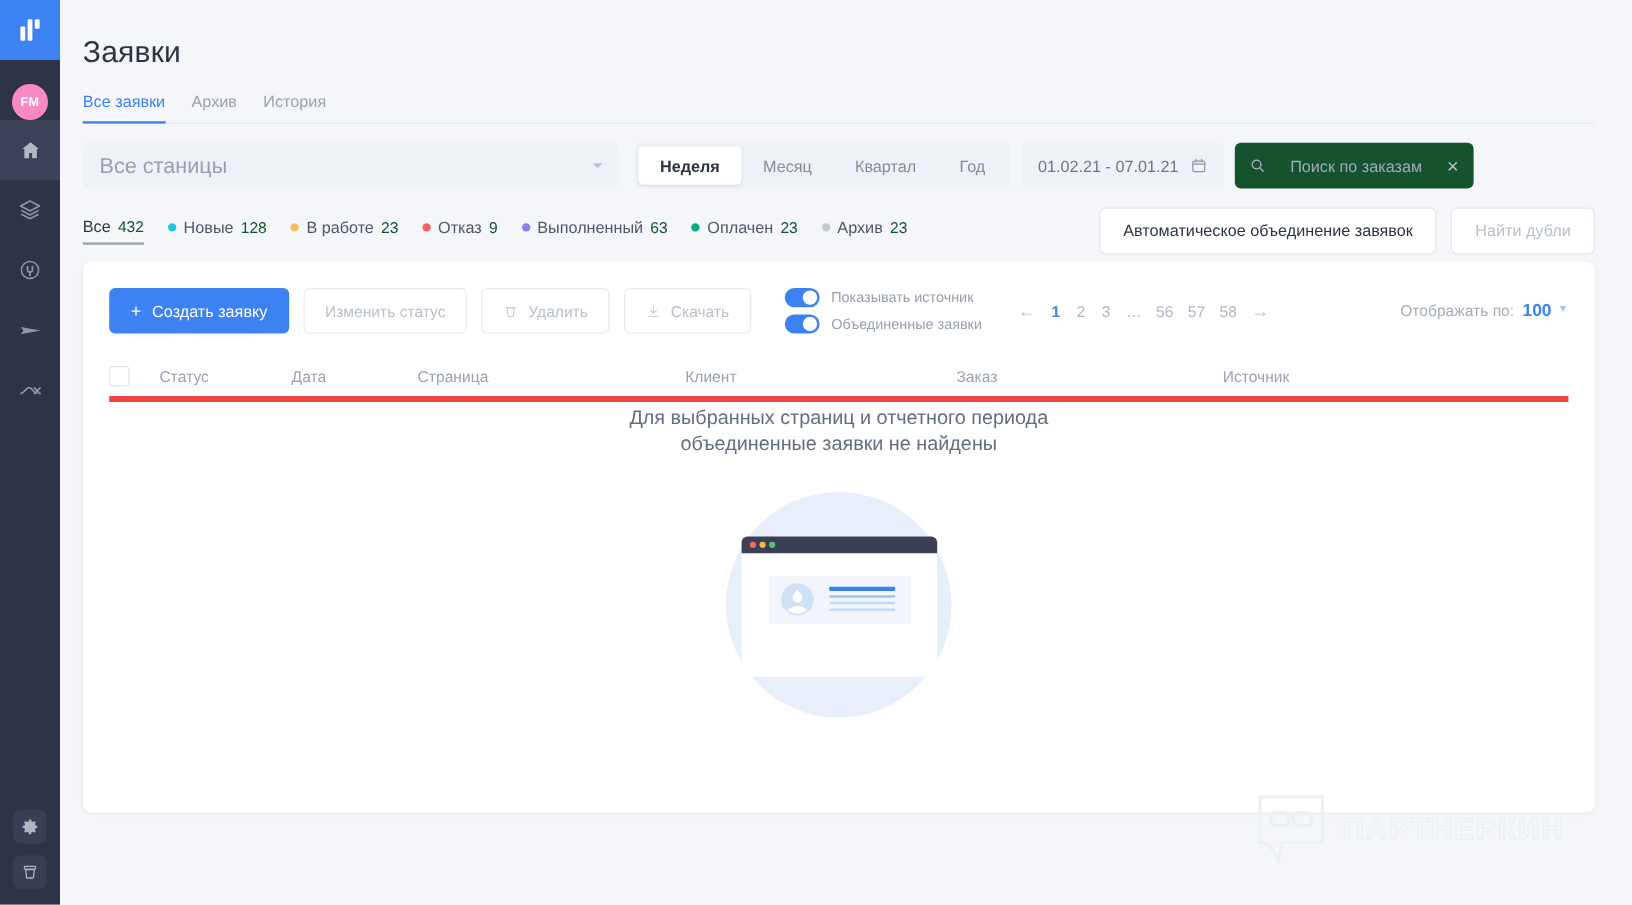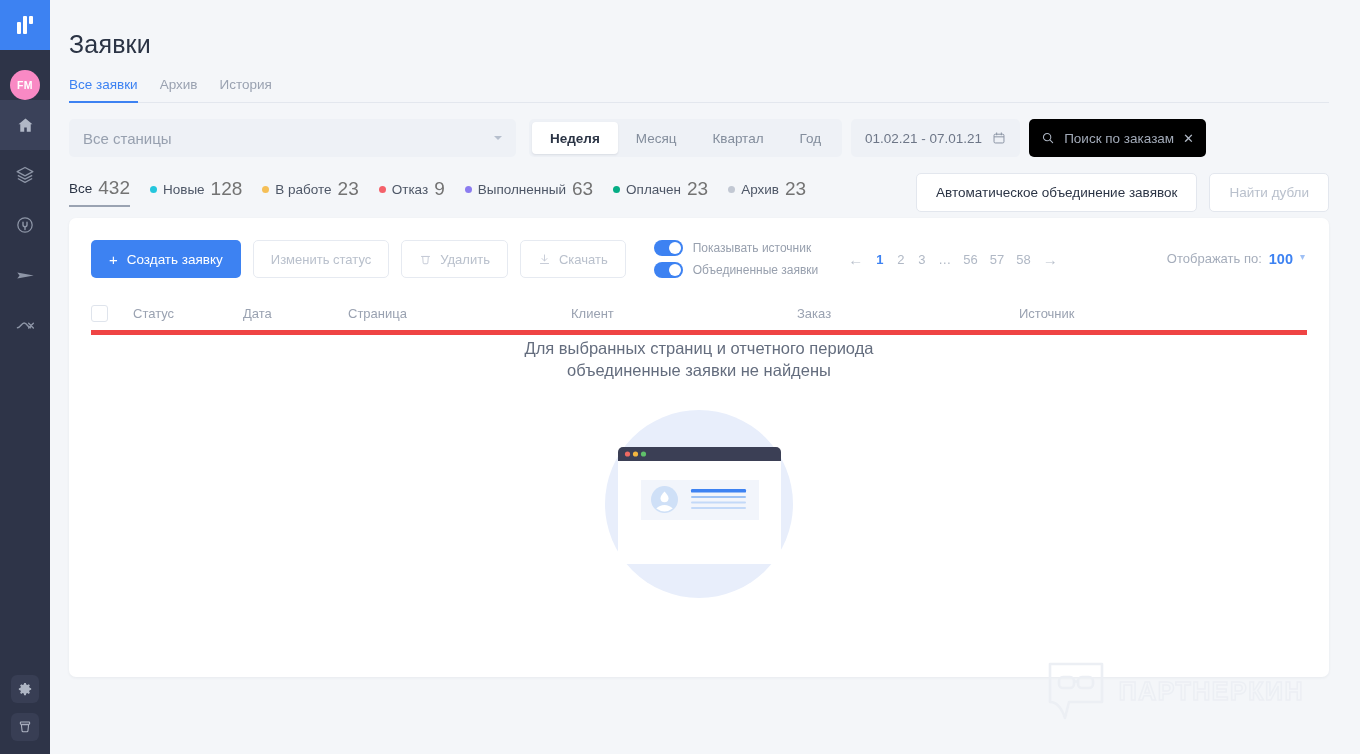--- a/index.html
+++ b/index.html
@@ -90,21 +90,21 @@
   
   .filterbar {
     display: flex; align-items: center;
     margin-top: 16px; height: 38px;
   }
   .select-pages {
     width: 447px; height: 38px;
     background: #eef1f6; border-radius: 5px;
     display: flex; align-items: center; justify-content: space-between;
     padding: 0 14px; cursor: pointer;
-    font-size: 15px; color: #97a0af;
+    font-size: 18px; color: #97a0af;
   }
   .caret-sm {
     width: 0; height: 0;
     border-left: 4px solid transparent; border-right: 4px solid transparent;
     border-top: 4px solid #b6bfcd;
   }
   .period-group {
     display: flex; align-items: center;
     background: #eef1f6; border-radius: 5px;
     height: 38px; margin-left: 13px; padding: 3px;
@@ -118,40 +118,40 @@
     background: #fff; color: #2b3445; font-weight: bold;
     box-shadow: 0 1px 2px rgba(40,50,70,.10);
   }
   .daterange {
     display: flex; align-items: center; gap: 10px;
     height: 38px; padding: 0 14px; margin-left: 9px;
     background: #eef1f6; border-radius: 5px;
     font-size: 13.5px; color: #6d7687; cursor: pointer;
   }
   .searchbox {
-    display: flex; align-items: center; gap: 9px;
+    display: flex; align-items: center; gap: 20px;
     height: 38px; padding: 0 12px; margin-left: 9px;
-    background: #000000; border-radius: 5px;
+    background: #14532d; border-radius: 5px;
     font-size: 13.5px; color: #a2aab8; cursor: text;
     min-width: 175px;
   }
   .searchbox .x { margin-left: auto; color: #b3bbc8; font-size: 13px; cursor: pointer; }
 
   
   .statusrow {
     display: flex; align-items: center;
     margin-top: 20px; height: 30px;
   }
   .status {
     display: flex; align-items: center; gap: 6px;
     margin-right: 20px; font-size: 13.5px; color: #4e5767; cursor: pointer;
     padding-bottom: 6px;
   }
   .status .dot { width: 7px; height: 7px; border-radius: 50%; }
-  .status .cnt { color: #737373; font-size: 19px; }
+  .status .cnt { color: #14532d; font-size: 13px; }
   .status.all { border-bottom: 2px solid #9aa3b2; justify-content: space-between; }
   .status.all .lbl { color: #2b3445; }
 
   .right-actions { margin-left: auto; display: flex; gap: 12px; align-items: center; }
   .btn-outline {
     height: 39px; padding: 0 19px;
     background: #fff; border: 1px solid #e3e7ee; border-radius: 5px;
     font-size: 13.5px; color: #2b3445;
     display: flex; align-items: center; cursor: pointer;
   }

